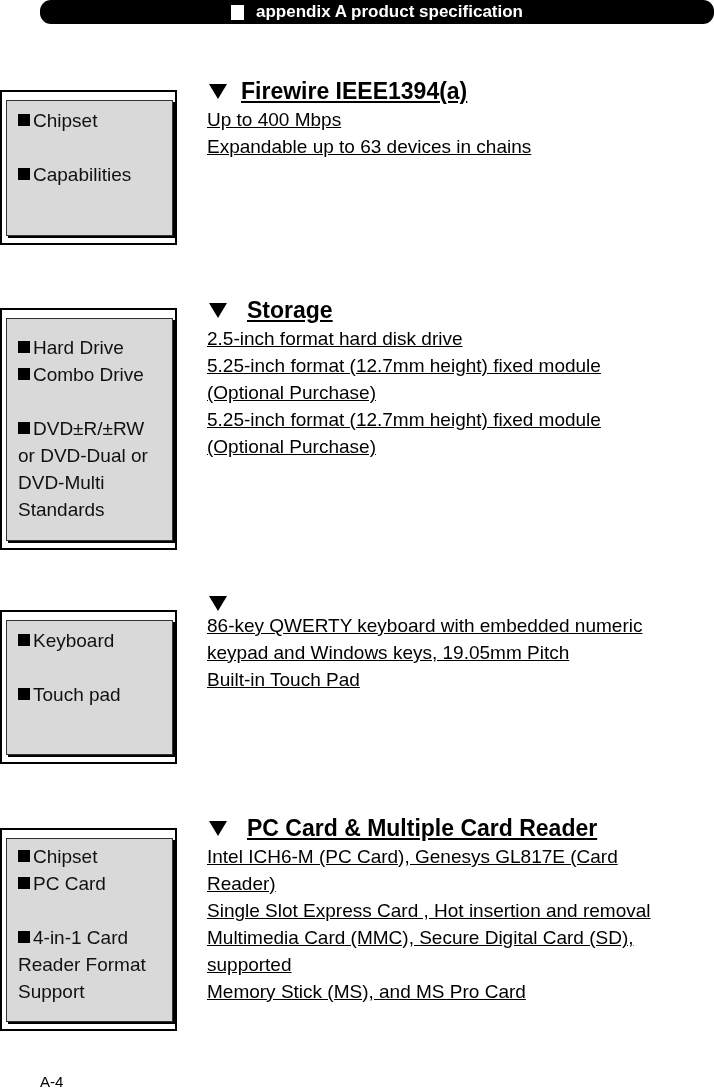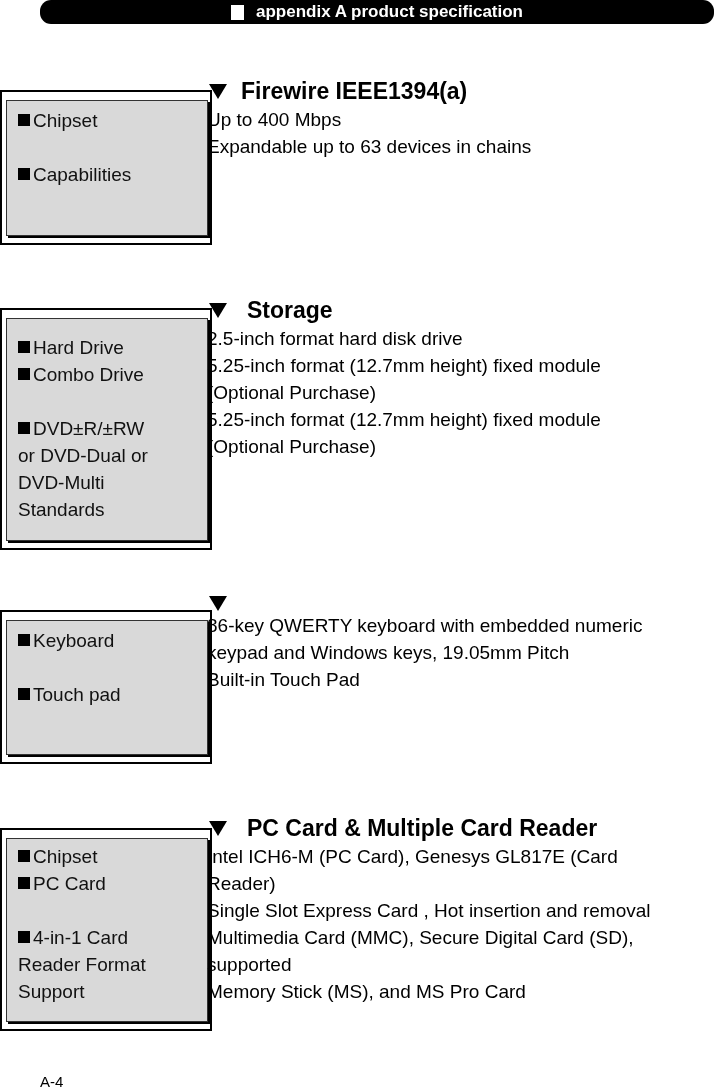--- a/index.html
+++ b/index.html
@@ -8,35 +8,35 @@
 
   .header-bar {
     position: absolute; left: 40px; top: 0; width: 674px; height: 24px;
     background: #000; color: #fff;
     display: flex; align-items: center; justify-content: center;
     font-weight: bold; font-size: 17px; border-radius: 11px;
   }
   .header-bar .square { display: inline-block; width: 13px; height: 15px; background: #fff; margin-right: 12px; }
 
   .spec-box-outer {
-    position: absolute; left: 0; width: 212px;
+    position: absolute; left: 0; width: 177px;
     border: 2px solid #000; background: #fff;
   }
   .spec-box-inner {
     position: absolute; left: 4px; right: 2px; top: 8px; bottom: 7px;
     background: #d9d9d9; border: 1px solid #333;
     box-shadow: 2px 2px 0 #000;
     padding: 6px 0 0 11px;
     font-size: 19px; line-height: 27px; color: #111;
   }
   .spec-box-inner .line { white-space: nowrap; min-height: 27px; }
   .bullet { display: inline-block; width: 12px; height: 12px; background: #000; margin-right: 3px; vertical-align: 1px; }
 
   .section {
-    position: absolute; left: 207px; width: 505px;
+    position: absolute; left: 207px; width: 505px; text-decoration: underline;
   }
   .section-title {
     font-weight: bold; font-size: 23px; line-height: 28px; white-space: nowrap;
     display: flex; align-items: center;
   }
   .tri { display: inline-block; width: 0; height: 0; border-left: 9px solid transparent; border-right: 9px solid transparent; border-top: 15px solid #000; margin-right: 14px; margin-left: 2px; }
   .tri.wide { margin-right: 20px; }
   .section-body { font-size: 19px; line-height: 27px; margin-top: 1px; }
   .section-body .line { white-space: nowrap; }
 

